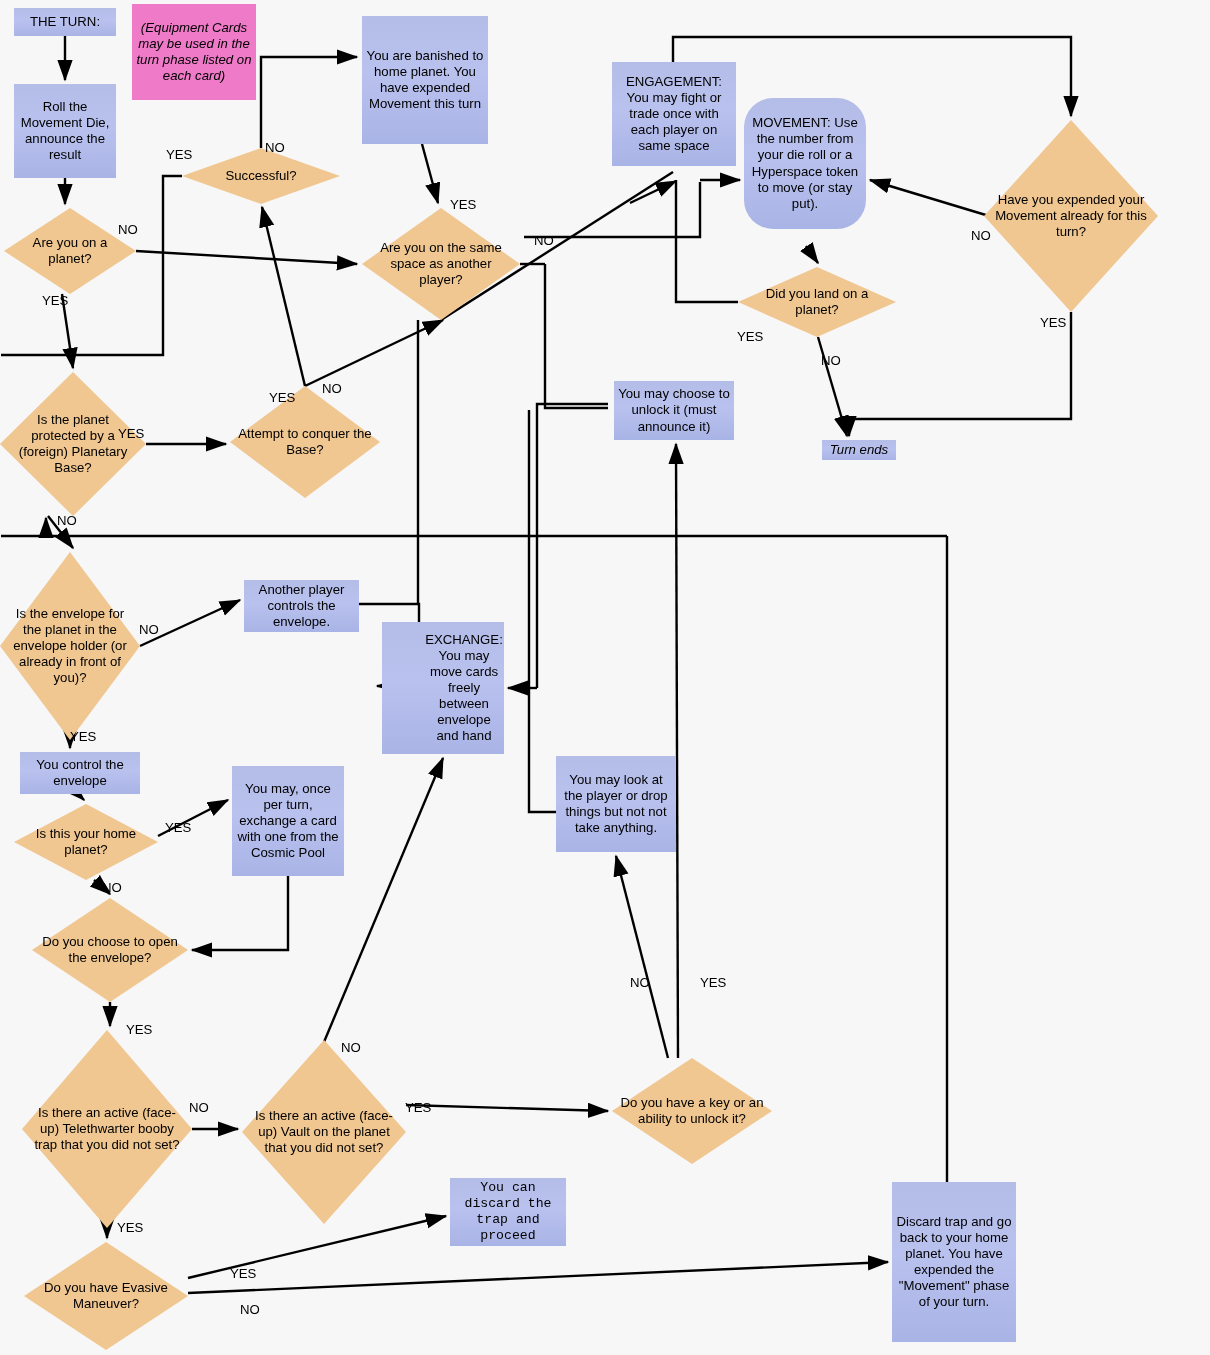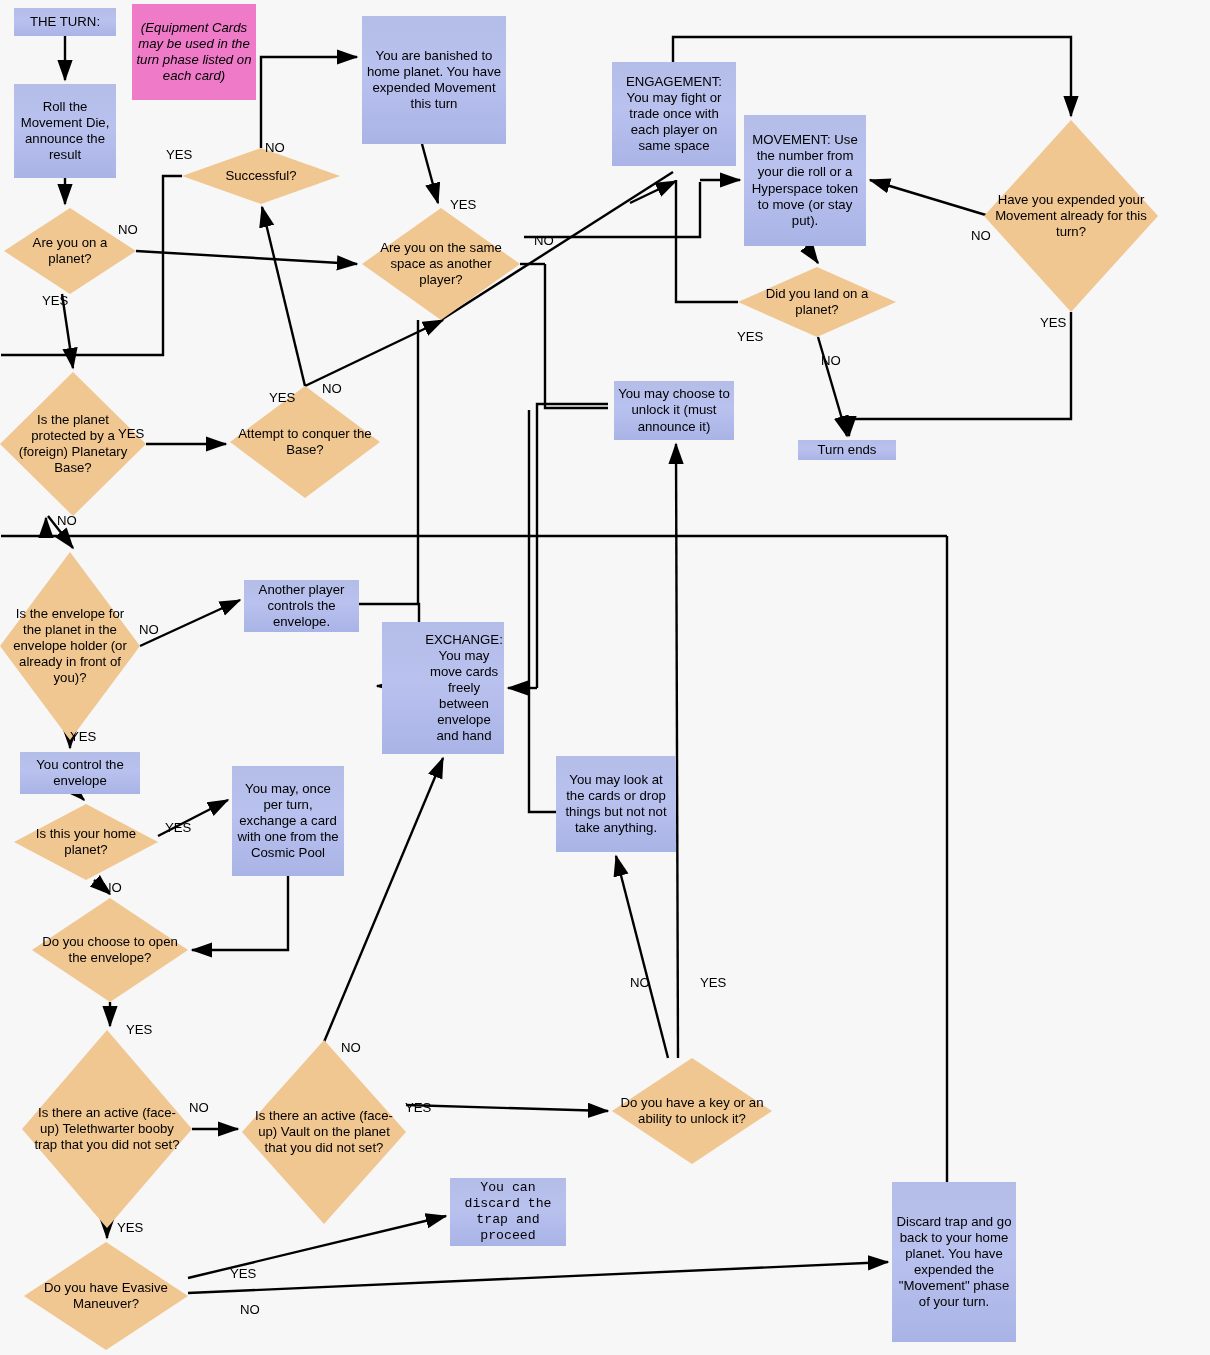--- a/index.html
+++ b/index.html
@@ -182,29 +182,29 @@
   </svg>
 
   <div class="node proc" style="left:14px;top:8px;width:102px;height:28px;">
     <span class="txt">THE TURN:</span>
   </div>
 
   <div class="node note" style="left:132px;top:4px;width:124px;height:96px;">
     <span class="txt">(Equipment Cards may be used in the turn phase listed on each card)</span>
   </div>
 
-  <div class="node proc" style="left:362px;top:16px;width:144px;height:128px;">
+  <div class="node proc" style="left:362px;top:16px;width:126px;height:128px;">
     <span class="txt">You are banished to home planet. You have expended Movement this turn</span>
   </div>
 
   <div class="node proc" style="left:612px;top:62px;width:124px;height:104px;">
     <span class="txt">ENGAGEMENT: You may fight or trade once with each player on same space</span>
   </div>
 
-  <div class="node proc" style="left:744px;top:115px;width:122px;height:131px;">
+  <div class="node proc" style="left:744px;top:98px;width:122px;height:131px;border-radius:29px;">
     <span class="txt">MOVEMENT: Use the number from your die roll or a Hyperspace token to move (or stay put).</span>
   </div>
 
   <div class="node proc" style="left:14px;top:84px;width:102px;height:94px;">
     <span class="txt">Roll the Movement Die, announce the result</span>
   </div>
 
   <div class="node dec" style="left:182px;top:148px;width:158px;height:56px;">
     <svg class="shape" viewBox="0 0 100 100" preserveAspectRatio="none">
       <polygon points="50,0 100,50 50,100 0,50" fill="#f0c691"></polygon>
@@ -237,21 +237,21 @@
     <svg class="shape" viewBox="0 0 100 100" preserveAspectRatio="none">
       <polygon points="50,0 100,50 50,100 0,50" fill="#f0c691"></polygon>
     </svg>
     <span class="txt">Did you land on a planet?</span>
   </div>
 
   <div class="node proc" style="left:614px;top:381px;width:120px;height:59px;">
     <span class="txt">You may choose to unlock it (must announce it)</span>
   </div>
 
-  <div class="node proc" style="left:798px;top:440px;width:98px;height:20px;">
+  <div class="node proc" style="left:822px;top:440px;width:74px;height:20px;font-style:italic;">
     <span class="txt">Turn ends</span>
   </div>
 
   <div class="node dec" style="left:0px;top:372px;width:146px;height:144px;">
     <svg class="shape" viewBox="0 0 100 100" preserveAspectRatio="none">
       <polygon points="50,0 100,50 50,100 0,50" fill="#f0c691"></polygon>
     </svg>
     <span class="txt">Is the planet protected by a (foreign) Planetary Base?</span>
   </div>
 
@@ -271,21 +271,21 @@
 
   <div class="node proc" style="left:244px;top:580px;width:115px;height:52px;">
     <span class="txt">Another player controls the envelope.</span>
   </div>
 
   <div class="node proc" style="left:382px;top:622px;width:122px;height:132px;padding-left:42px;">
     <span class="txt">EXCHANGE: You may move cards freely between envelope and hand</span>
   </div>
 
   <div class="node proc" style="left:556px;top:756px;width:120px;height:96px;">
-    <span class="txt">You may look at the cards or drop things but not not take anything.</span>
+    <span class="txt">You may look at the player or drop things but not not take anything.</span>
   </div>
 
   <div class="node proc" style="left:20px;top:752px;width:120px;height:42px;">
     <span class="txt">You control the envelope</span>
   </div>
 
   <div class="node proc" style="left:232px;top:766px;width:112px;height:110px;">
     <span class="txt">You may, once per turn, exchange a card with one from the Cosmic Pool</span>
   </div>
 

